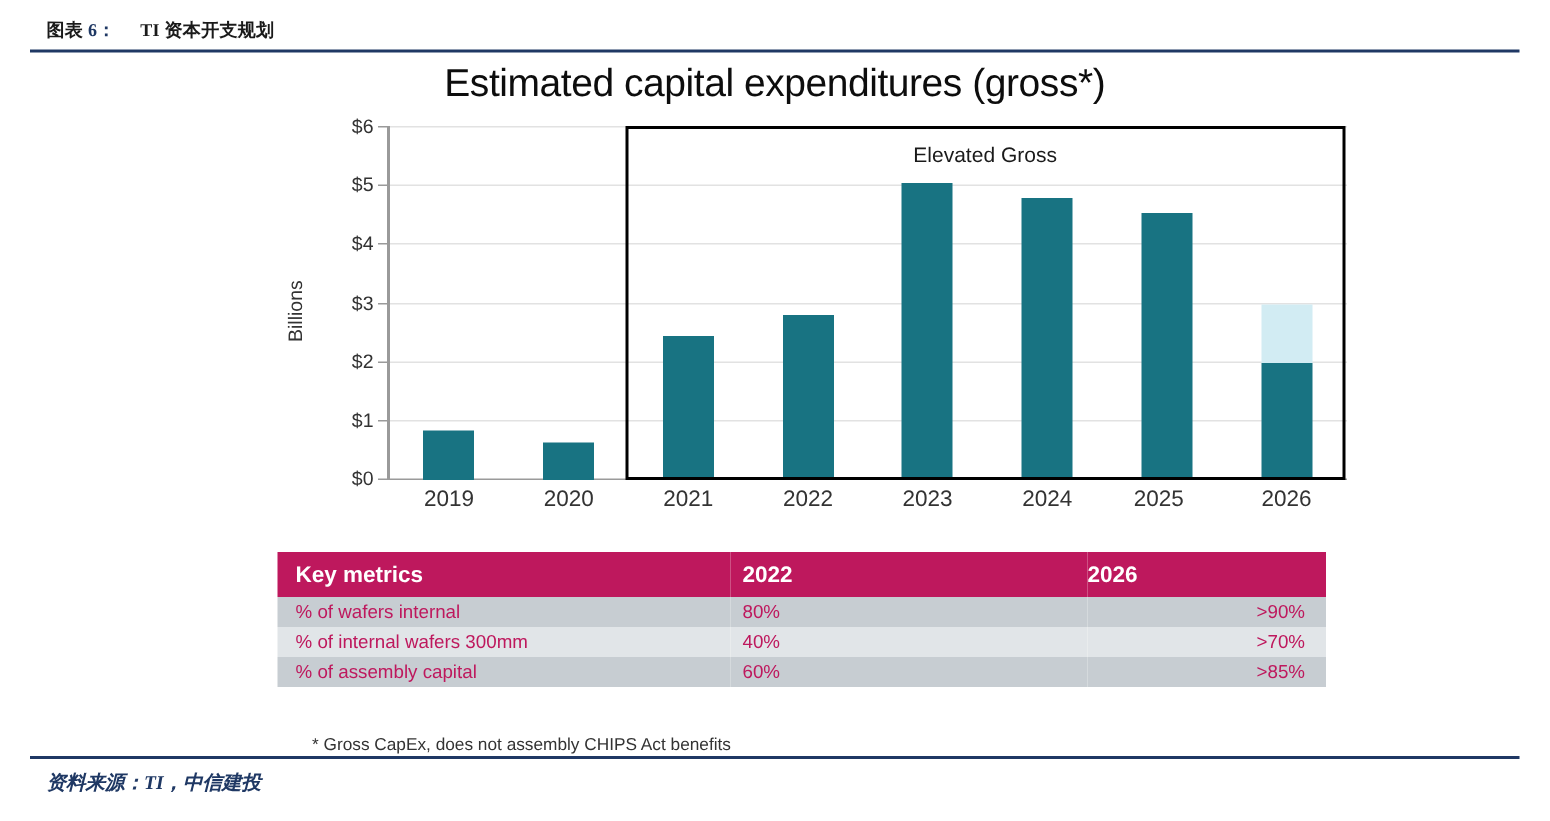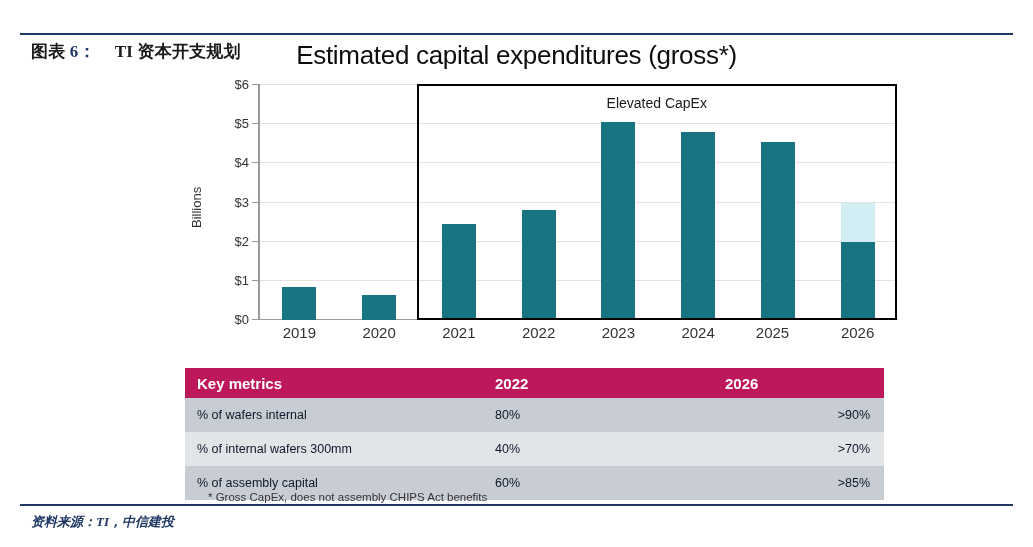--- a/index.html
+++ b/index.html
@@ -16,25 +16,24 @@
     position: relative;
   }
 
   
   .report-header {
     position: absolute;
     left: 31px;
     top: 12px;
     font-family: "Liberation Serif", serif;
     font-weight: bold;
-    font-size: 17px;
+    font-size: 12px;
     color: #1a1a1a;
     white-space: nowrap;
     letter-spacing: 0.2px;
-    margin-top: 28px;
   }
   .report-header .hdr-num { color: #1f3864; }
   .report-header .hdr-sep { display: inline-block; width: 10px; }
 
   .rule-top {
     position: absolute;
     left: 20px;
     top: 33px;
     width: 993px;
     height: 2px;
@@ -229,22 +228,22 @@
     background: #be185d;
     color: #ffffff;
     font-size: 15px;
     font-weight: bold;
     height: 30px;
     text-align: left;
     vertical-align: middle;
   }
   .metrics-table tbody td {
     font-size: 12.5px;
-    color: #0f172a;
-    height: 34px;
+    color: #be185d;
+    height: 20px;
     vertical-align: middle;
   }
   .row-a td { background: #c7cdd2; }
   .row-b td { background: #e1e5e8; }
 
   .col-metric { width: 290px; padding-left: 12px !important; }
   .col-2022   { width: 230px; padding-left: 8px !important; }
   .col-2026   { width: 145px; padding-right: 14px !important; text-align: right; }
 
   .table-note {
@@ -314,21 +313,21 @@
           </div>
           <div class="bar-slot" style="left: 478.5px; width: 79.75px;">
             <div class="bar bar-main" style="height: 178.208px;"></div>
           </div>
           <div class="bar-slot" style="left: 558.25px; width: 79.75px;">
             <div class="bar bar-main" style="height: 78.3333px;"></div>
             <div class="bar-extra" style="bottom: 78.3333px; height: 39.1667px;"></div>
           </div>
         </div>
       <div class="callout-box" style="left: 158.5px; width: 480.5px; top: 0px; height: 236px;">
-        <div class="callout-label">Elevated CapEx</div>
+        <div class="callout-label">Elevated Gross</div>
       </div>
     <div class="tick" style="top: 235px;"></div>
         <div class="tick" style="top: 195.833px;"></div>
         <div class="tick" style="top: 156.667px;"></div>
         <div class="tick" style="top: 117.5px;"></div>
         <div class="tick" style="top: 78.3333px;"></div>
         <div class="tick" style="top: 39.1667px;"></div>
         <div class="tick" style="top: 0px;"></div>
       </div>
     <div class="x-labels">

